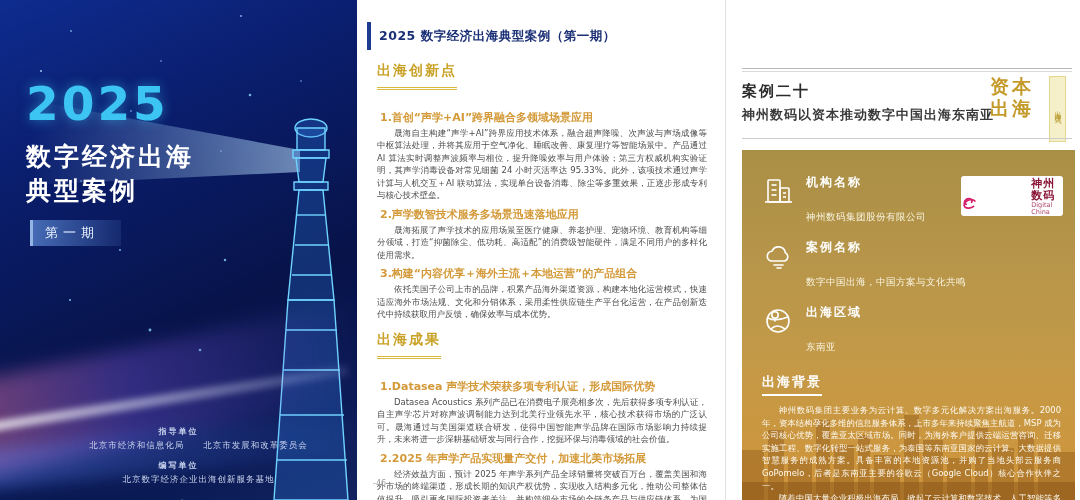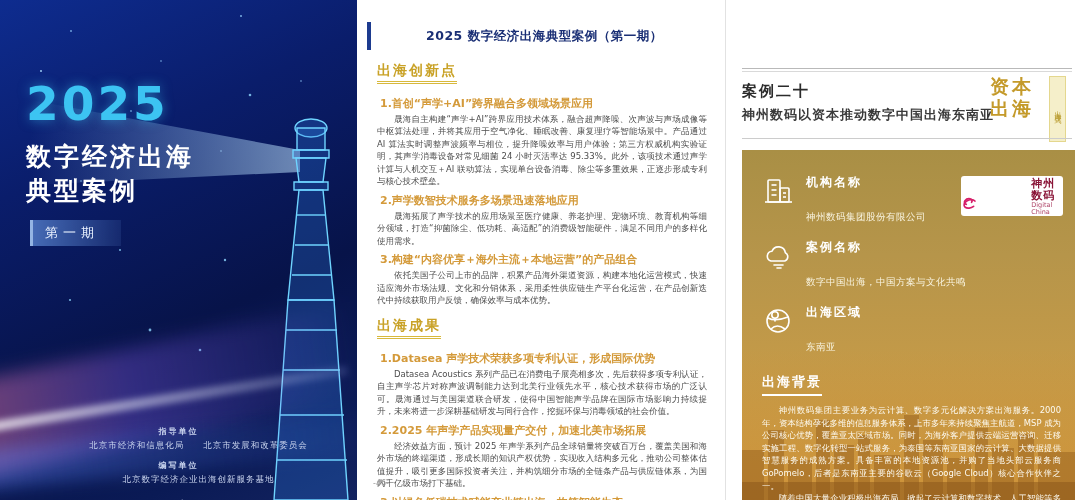--- a/index.html
+++ b/index.html
@@ -34,26 +34,26 @@
       200px -55px 0 rgba(150,210,255,.8), 260px 10px 0 rgba(150,210,255,.5),
       90px 40px 0 rgba(150,210,255,.6), 180px 80px 0 rgba(150,210,255,.45),
       240px -90px 0 rgba(150,210,255,.6), 40px 110px 0 rgba(150,210,255,.5); left:40px; top:70px; }
   .cover-footer { position:absolute; left:0; right:0; top:418px; text-align:center; color:#c9d4ee; }
   .cf-label { font-size:8px; font-weight:700; letter-spacing:2px; margin-top:8px; }
   .cf-orgs { font-size:8.5px; margin-top:3px; letter-spacing:1px;padding-left:40px; }
   .cf-date { font-size:9px; font-weight:700; margin-top:12px; letter-spacing:1px; }
 
   
   .mid { position:absolute; left:357px; top:0; width:368px; height:500px; background:#ffffff; }
-  .mid-header { position:absolute; left:10px; top:22px; display:flex; align-items:center;gap:47px; }
+  .mid-header { position:absolute; left:10px; top:22px; display:flex; align-items:center; }
   .mid-header .bar { width:4px; height:28px; background:#1d3b8f; margin-right:8px; }
   .mid-header h1 { font-size:12.5px; font-weight:700; color:#1a2f75; letter-spacing:.5px; }
   .mid-content { position:absolute; left:20px; top:60px; width:330px; }
   .gold-h { display:inline-block; font-size:14px; font-weight:700; color:#c9a227; letter-spacing:2px;
-    border-bottom:3px double #d8b93c; padding-bottom:1px; margin-bottom:7px; }
+    border-bottom:3px double #d8b93c; padding-bottom:7px; margin-bottom:15px; }
   .gold-h.second { margin-top:10px; }
   .item-title { font-size:11px; font-weight:700; color:#d49a3a; margin:5px 3px 2px; }
   .item-body { font-size:8.5px; color:#4d4d4d; line-height:1.47; text-align:justify; text-indent:2em; }
   .pageno { position:absolute; left:16px; bottom:12px; font-size:8px; color:#999; }
 
   
   .right { position:absolute; left:725px; top:0; width:355px; height:500px; background:#ffffff;
     border-left:1px solid #e2e2e2; }
   .rule-double { position:absolute; left:16px; right:8px; top:68px; height:4px;
     border-top:1px solid #b9b9b9; border-bottom:1px solid #d9d9d9; }

